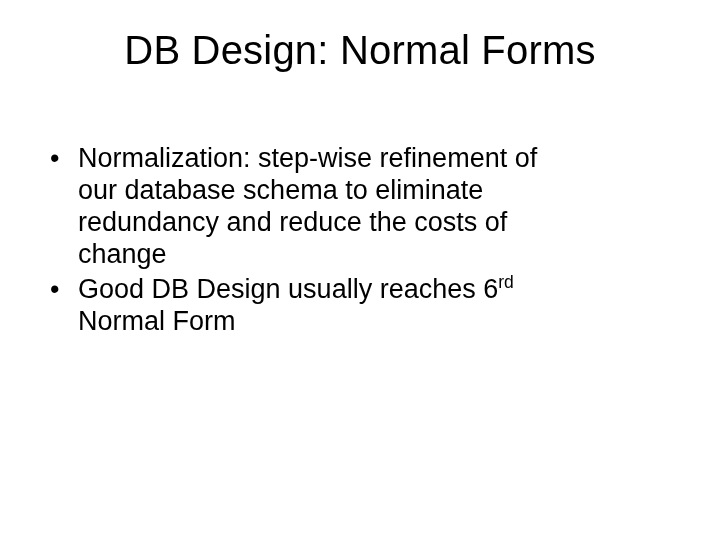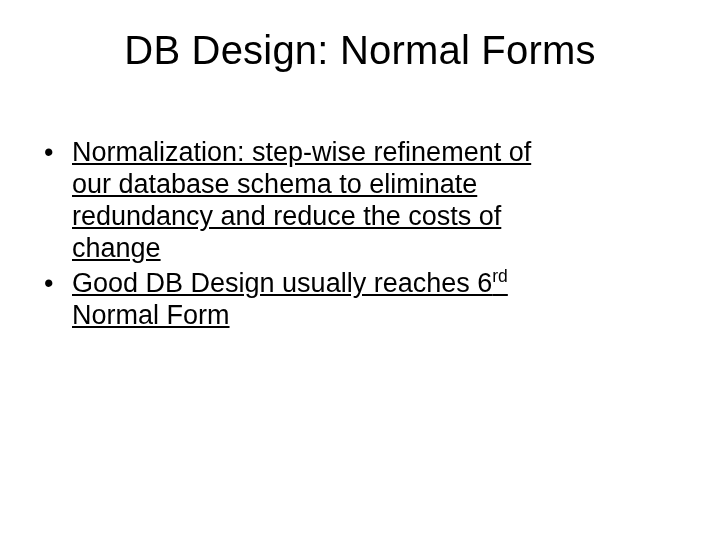--- a/index.html
+++ b/index.html
@@ -30,23 +30,22 @@
   .body {
     position: absolute;
     top: 135px;
     left: 38px;
     right: 50px;
     font-size: 27px;
     line-height: 1.18;
   }
   ul.bullets {
     list-style: none;
-    margin: 2px;
+    margin: 8px;
     padding: 0;
-    text-decoration: underline;
   }
   ul.bullets > li {
     position: relative;
     padding-left: 32px;
     margin-bottom: 4px;
   }
   ul.bullets > li::before {
     content: "•";
     position: absolute;
     left: 4px;

